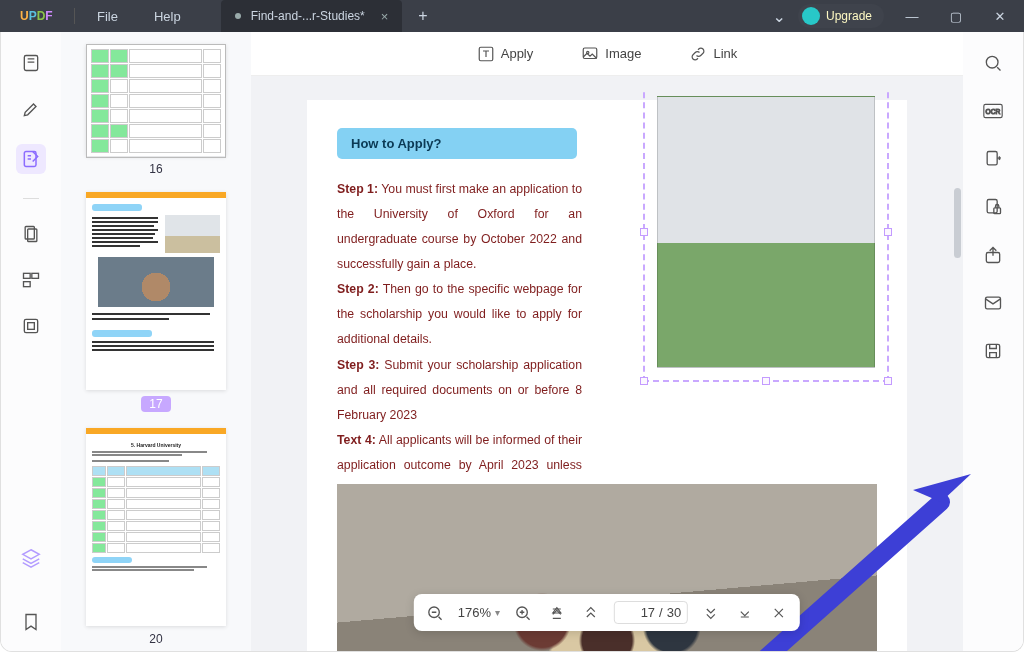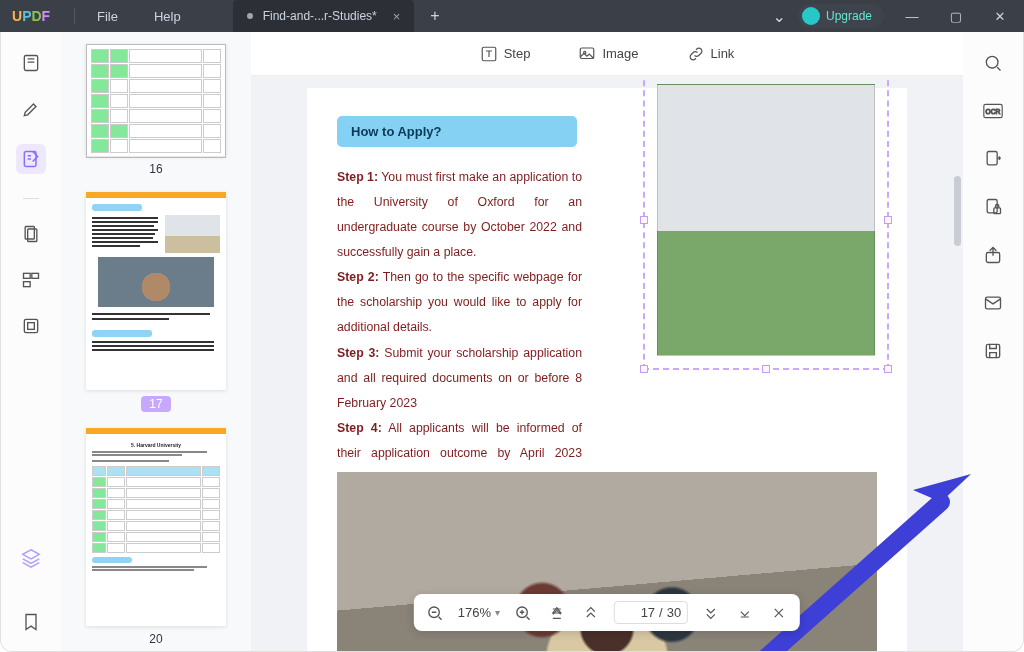--- a/index.html
+++ b/index.html
@@ -1,27 +1,27 @@
 <!DOCTYPE html>
 <html><head>
 <meta charset="utf-8">
 <style>
   * { box-sizing: border-box; margin: 0; padding: 0; }
   body { font-family: -apple-system, "Segoe UI", Arial, sans-serif; background: #fff; width: 1024px; height: 652px; overflow: hidden; position: relative; }
   
   .titlebar { height: 32px; background: #3b3f48; display: flex; align-items: center; color: #cbd5e1; font-size: 13px; }
-  .logo { width: 70px; padding-left: 12px; font-weight: 700; font-size: 14px; }
+  .logo { width: 70px; padding-left: 20px; font-weight: 700; font-size: 12px; }
   .logo span:nth-child(1){color:#ffb347}.logo span:nth-child(2){color:#5bc0de}.logo span:nth-child(3){color:#8bc34a}.logo span:nth-child(4){color:#d08bff}
   .menu-item { padding: 0 18px; cursor: pointer; }
-  .tab { background: #2c2f36; height: 32px; display: flex; align-items: center; padding: 7px 14px; margin-left: 34px; border-radius: 4px 4px 0 0; font-size: 12px; gap: 10px; }
+  .tab { background: #2c2f36; height: 32px; display: flex; align-items: center; padding: 7px 14px; margin-left: 22px; border-radius: 4px 4px 0 0; font-size: 12px; gap: 10px; }
   .tab .dot { width:6px;height:6px;background:#9aa;border-radius:50%; }
   .tab .close { font-size: 13px; color:#9aa; margin-left:6px}
   .add-tab { margin-left: 16px; font-size: 16px; }
   .titlebar-right { margin-left: auto; display:flex; align-items:center; gap:12px; padding-right:8px;}
-  .upgrade { background:#3f434c; border-radius:14px; padding:3px 12px 3px 4px; display:flex; align-items:center; gap:6px; font-size:12px; color:#5eead4;}
+  .upgrade { background:#3f434c; border-radius:14px; padding:3px 12px 3px 4px; display:flex; align-items:center; gap:6px; font-size:12px; color:#fef9c3;}
   .upgrade .av{width:18px;height:18px;border-radius:50%;background:#28c8c8;}
   .win-btn { width:32px; text-align:center; }
   
   .app { display:flex; height: calc(652px - 32px); border:1px solid #e0e0e0; border-top:none; border-radius:0 0 12px 12px; overflow:hidden;}
   .leftbar, .rightbar { width:60px; background:#fcfcfd; display:flex; flex-direction:column; align-items:center; padding-top:20px; gap:24px;}
   .leftbar .ic, .rightbar .ic { width:22px; height:22px; display:flex; align-items:center; justify-content:center; color:#555;}
   .leftbar .ic.active{ color:#8c6cff; background:#eee8ff; border-radius:6px; padding:4px; width:30px;height:30px;}
   .leftbar .spacer{flex:1}
   .leftbar .bottom-ic{ margin-bottom:18px; }
   .rightbar { gap:26px; }
@@ -49,21 +49,21 @@
   .t18-body .ln{height:2px;background:#888;margin:1px 0;width:90%}
   .t18-tbl{display:grid;grid-template-columns:14px 18px 1fr 18px;grid-auto-rows:10px;gap:1px;margin-top:4px;}
   .t18-tbl div{border:1px solid #ccc;font-size:2px}
   .t18-tbl .g{background:#84e89b}
   .t18-tbl .b{background:#aee0f4}
   .t18-pill{background:#8fd4f7;width:40px;height:6px;border-radius:3px;margin-top:4px;}
   
   .docwrap{ flex:1; background:#f1f2f5; position:relative; display:flex; flex-direction:column;}
   .toolbar{ height:44px; background:#fff; display:flex; align-items:center; justify-content:center; gap:48px; font-size:13px; color:#444; border-bottom:1px solid #eee;}
   .toolbar .tb{ display:flex; align-items:center; gap:6px; cursor:pointer;}
-  .doc-scroll{ flex:1; overflow:auto; position:relative;}
+  .doc-scroll{ flex:1; overflow:auto; position:relative;margin-top:12px;}
   .page-main{ width:600px; background:#fff; margin:12px auto 0; padding:28px 30px 0; position:relative; min-height:640px;}
   .pill{ background:#84d1f3; color:#0b3a55; font-weight:600; font-size:13px; padding:8px 14px; border-radius:5px; display:inline-block; width:240px; margin-bottom:18px;}
   .para{ font-size:12.3px; color:#7f1d1d; line-height:2.04; width:245px; text-align:justify;}
   .para b{font-weight:700}
   
   .sel-img{ position:absolute; left:350px; top:-4px; width:218px; height:272px; background:
      linear-gradient(#e0e3e7 0 54%, transparent 54%),
      linear-gradient(#7aa76a 84% 100%, transparent 0),
      radial-gradient(ellipse 40px 90px at 50% 40%, #b5a27e 99%, transparent),
      linear-gradient(#c8b48c 54% 84%, transparent 0);
@@ -295,21 +295,21 @@
     </div>
   </div>
 
   <div class="docwrap">
     <div class="toolbar">
       <div class="tb">
         <svg width="18" height="18" viewBox="0 0 24 24" fill="none" stroke="#555" stroke-width="1.6">
             <rect x="3" y="3" width="18" height="18" rx="2"></rect>
             <path d="M8 8h8M12 8v8"></path>
           </svg>
-        <span>Step</span>
+        <span>Apply</span>
       </div>
       <div class="tb">
         <svg width="18" height="18" viewBox="0 0 24 24" fill="none" stroke="#555" stroke-width="1.6">
             <rect x="3" y="4" width="18" height="14" rx="2"></rect>
             <circle cx="9" cy="10" r="1.5"></circle>
             <path d="M3 16l5-5 4 4 3-3 6 6"></path>
           </svg>
         <span>Image</span>
       </div>
       <div class="tb">
@@ -320,21 +320,21 @@
       </div>
     </div>
 
     <div class="doc-scroll">
       <div class="page-main">
         <div class="pill">How to Apply?</div>
         <div class="para">
           <b>Step 1:</b><span> You must first make an application to the University of Oxford for an undergraduate course by October 2022 and successfully gain a place.</span><br>
           <b>Step 2:</b><span> Then go to the specific webpage for the scholarship you would like to apply for additional details.</span><br>
           <b>Step 3:</b><span> Submit your scholarship application and all required documents on or before 8 February 2023</span><br>
-          <b>Step 4:</b><span> All applicants will be informed of their application outcome by April 2023 unless otherwise stated.</span>
+          <b>Text 4:</b><span> All applicants will be informed of their application outcome by April 2023 unless otherwise stated.</span>
         </div>
         <div class="sel-img"></div>
         <div class="sel-frame">
 
           <div class="handle hL"></div>
           <div class="handle hR"></div>
           <div class="handle hBL"></div>
           <div class="handle hB"></div>
           <div class="handle hBR"></div>
         </div>

